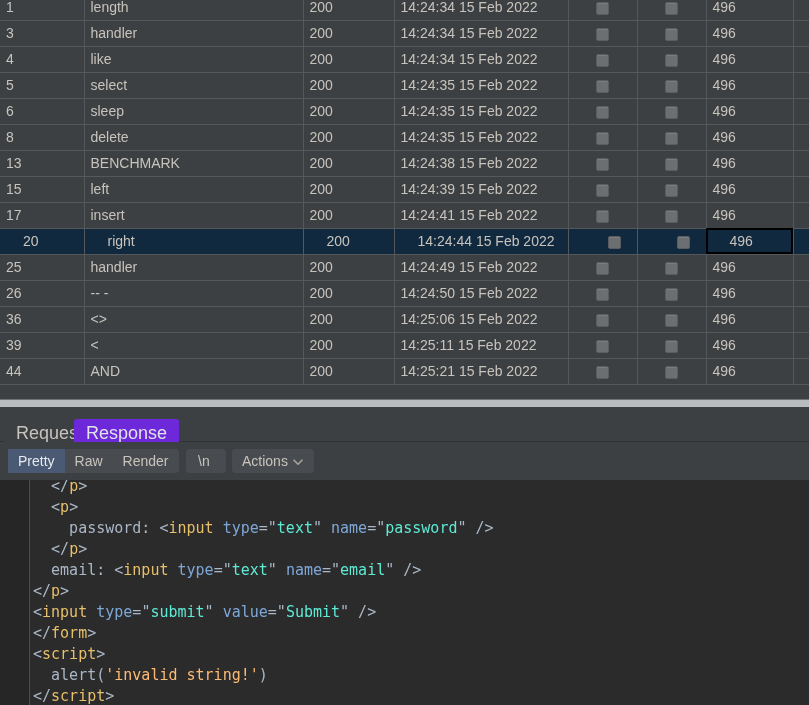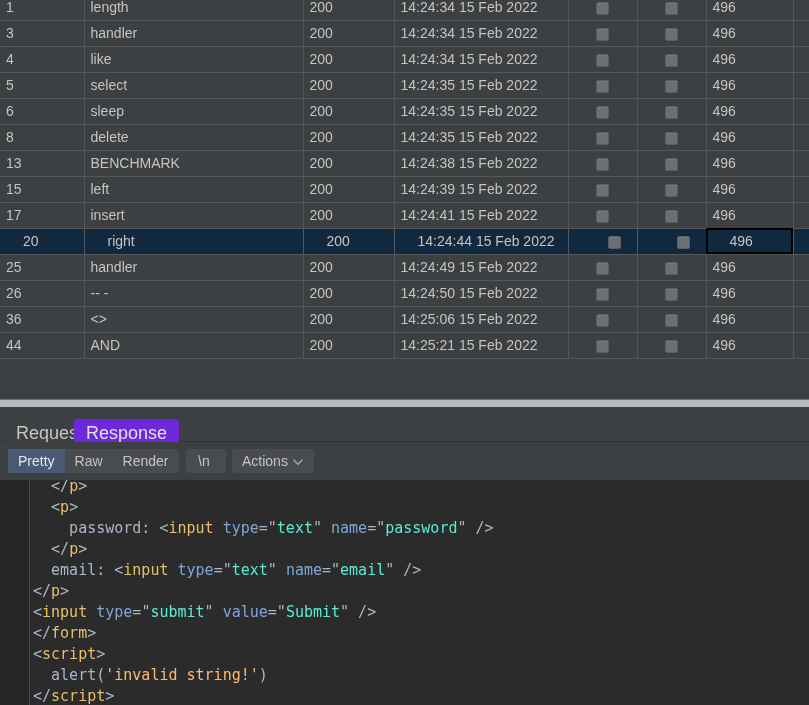--- a/index.html
+++ b/index.html
@@ -287,20 +287,30 @@
         <td class="col-check"><span class="chk"></span></td>
         <td class="col-check"><span class="chk"></span></td>
         <td>496</td>
         <td></td>
       </tr>
       <tr>
         <td>36</td>
         <td>&lt;&gt;</td>
         <td>200</td>
         <td>14:25:06 15 Feb 2022</td>
+        <td class="col-check"><span class="chk"></span></td>
+        <td class="col-check"><span class="chk"></span></td>
+        <td>496</td>
+        <td></td>
+      </tr>
+      <tr>
+        <td>39</td>
+        <td>&lt;</td>
+        <td>200</td>
+        <td>14:25:11 15 Feb 2022</td>
         <td class="col-check"><span class="chk"></span></td>
         <td class="col-check"><span class="chk"></span></td>
         <td>496</td>
         <td></td>
       </tr>
       <tr>
         <td>44</td>
         <td>AND</td>
         <td>200</td>
         <td>14:25:21 15 Feb 2022</td>

